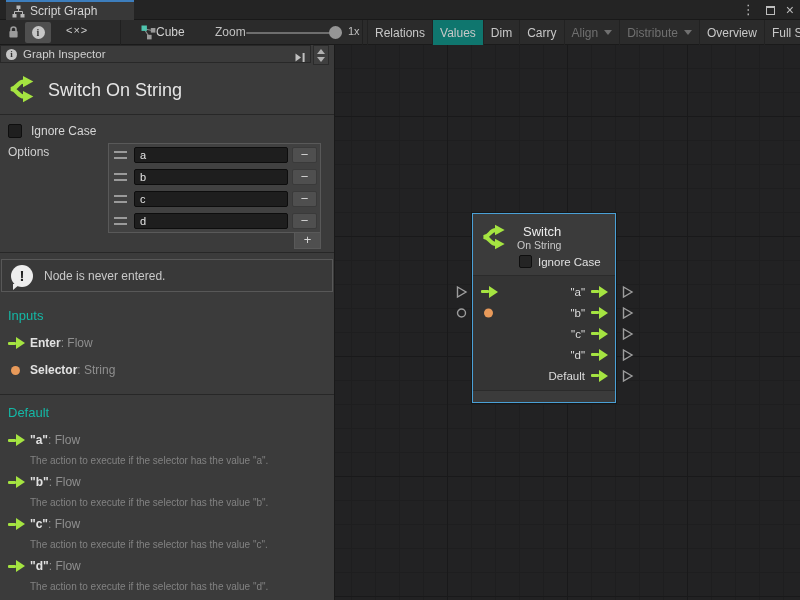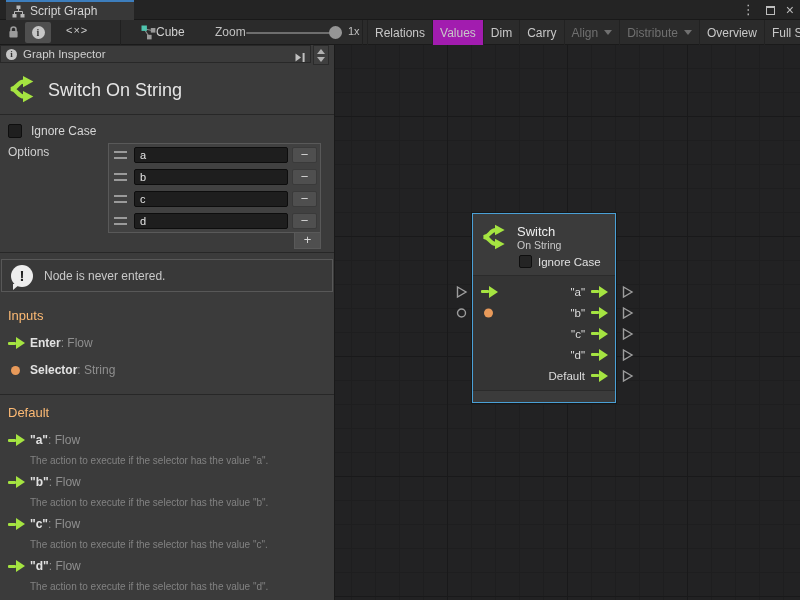--- a/index.html
+++ b/index.html
@@ -31,21 +31,21 @@
   .tb-code{position:absolute;left:66px;top:4px;font-size:11px;color:#cfcfcf;letter-spacing:1px;}
   .tb-sep{position:absolute;top:0;width:1px;height:25px;background:#202020;}
   .tb-cubeicon{position:absolute;left:141px;top:5px;}
   .tb-cube-label{position:absolute;left:156px;top:5px;font-size:12px;color:#d0d0d0;}
   .tb-zoom-label{position:absolute;left:215px;top:5px;font-size:12px;color:#c0c0c0;}
   .zoom-track{position:absolute;left:246px;top:12px;width:96px;height:2px;background:#6e6e6e;border-radius:1px;}
   .zoom-handle{position:absolute;left:329px;top:6px;width:13px;height:13px;border-radius:50%;background:#959595;}
   .tb-zoom-value{position:absolute;left:348px;top:5px;font-size:11px;color:#c0c0c0;}
   #tb-buttons{position:absolute;left:367px;top:0;right:0;height:25px;display:flex;}
   .tb-btn{display:flex;align-items:center;padding:0 7px;font-size:12px;color:#c8c8c8;border-left:1px solid #222;white-space:nowrap;cursor:default;}
-  .tb-btn.active{background:#a21caf;text-align:right;}
+  .tb-btn.active{background:#0f766e;text-align:right;}
   .tb-btn.disabled{color:#707070;}
   .caret-down{display:inline-block;margin-left:6px;border-left:4px solid transparent;border-right:4px solid transparent;border-top:5px solid currentColor;}
 
   
   .inspector{position:absolute;left:0;top:45px;width:335px;height:555px;background:var(--panel);border-right:1px solid #1a1a1a;}
   .insp-header{position:absolute;left:0;top:0;width:311px;height:18px;border:1px solid #282828;display:flex;align-items:center;padding:0 5px;background:var(--panel);}
   .insp-header .circle-i{width:11px;height:11px;font-size:9px;line-height:11px;}
   .insp-header-title{font-size:11.5px;color:#cfcfcf;margin-left:6px;}
   .dock-icon{position:absolute;right:4px;top:3px;}
   .spinner{position:absolute;left:313px;top:0;width:16px;height:20px;background:#3f3f3f;border:1px solid #2b2b2b;display:flex;flex-direction:column;align-items:center;justify-content:center;gap:3px;}
@@ -71,21 +71,21 @@
   .minus-btn{width:25px;height:16px;margin-left:4px;background:#4f4f4f;border:1px solid #3a3a3a;border-radius:2px;color:#d8d8d8;font-size:13px;line-height:13px;text-align:center;flex:none;}
   .list-footer{display:flex;justify-content:flex-end;}
   .plus-btn{width:27px;height:16px;background:#4f4f4f;border:1px solid #595959;border-top:none;color:#d8d8d8;font-size:13px;line-height:14px;text-align:center;}
 
   .warning-box{margin:6px 1px 6px;height:33px;border:1px solid #585858;background:#393939;display:flex;align-items:center;padding:0 9px;}
   .warn-icon{position:relative;width:22px;height:22px;border-radius:50%;background:#ededed;color:#222;font-weight:bold;font-size:15px;line-height:22px;text-align:center;flex:none;}
   .warn-icon::after{content:"";position:absolute;left:2px;bottom:-3px;width:0;height:0;border-left:7px solid #ededed;border-bottom:6px solid transparent;}
   .warn-text{margin-left:11px;font-size:12px;color:#c9c9c9;}
 
   .io-section{padding:8px 8px 4px;}
-  .io-heading{font-size:13px;color:#fdba74;font-weight:normal;margin:2px 0 13px;}
+  .io-heading{font-size:13px;color:#14b8a6;font-weight:normal;margin:2px 0 13px;}
   .io-row{display:flex;align-items:center;}
   .inputs .io-row{margin-bottom:13px;}
   .outputs .io-row{margin-bottom:2px;}
   .io-ic{width:22px;display:flex;align-items:center;flex:none;}
   .io-name{font-size:12px;font-weight:bold;color:#e2e2e2;}
   .io-type{font-size:12px;color:#8f8f8f;}
   .io-desc{margin:8px 0 9px 22px;font-size:10px;color:#828282;}
 
   
   .flow-arrow{position:relative;width:17px;height:12px;display:inline-block;flex:none;}
@@ -100,21 +100,21 @@
       linear-gradient(90deg, #19191a 1px, transparent 1px),
       linear-gradient(#1e1e1f 1px, transparent 1px),
       linear-gradient(90deg, #1e1e1f 1px, transparent 1px);
     background-size:120px 120px,120px 120px,24px 24px,24px 24px;
     background-position:0 71px,112px 0,0 23px,16px 0;}
   .node{position:absolute;left:137px;top:168px;width:144px;}
   .node-box{border:1px solid var(--blue);box-shadow:0 0 0 1px #161616;background:#343434;}
   .node-header{background:#3b3b3b;padding:9px 6px 7px 8px;}
   .nh-top{display:flex;}
   .nh-titles{margin-left:8px;padding-top:1px;}
-  .node-title{font-size:13px;color:#ededed;line-height:15px;}
+  .node-title{font-size:13px;color:#ededed;line-height:15px;text-align:right;}
   .node-subtitle{font-size:10.5px;color:#c9c9c9;line-height:13px;}
   .nh-chk{display:flex;align-items:center;margin:3px 0 0 38px;}
   .nh-chk .checkbox{width:13px;height:13px;background:#242424;}
   .nh-chk-label{margin-left:6px;font-size:11.5px;color:#e0e0e0;white-space:nowrap;}
   .node-divider{height:1px;background:#2b2b2b;}
   .node-ports{padding:5px 0 4px;background:#343434;}
   .port-row{height:21px;position:relative;}
   .pr-left{position:absolute;left:8px;top:50%;transform:translateY(-50%);display:flex;align-items:center;}
   .pr-right{position:absolute;right:7px;top:50%;transform:translateY(-50%);display:flex;align-items:center;}
   .port-label{font-size:11.5px;color:#dcdcdc;margin-right:6px;white-space:nowrap;}

